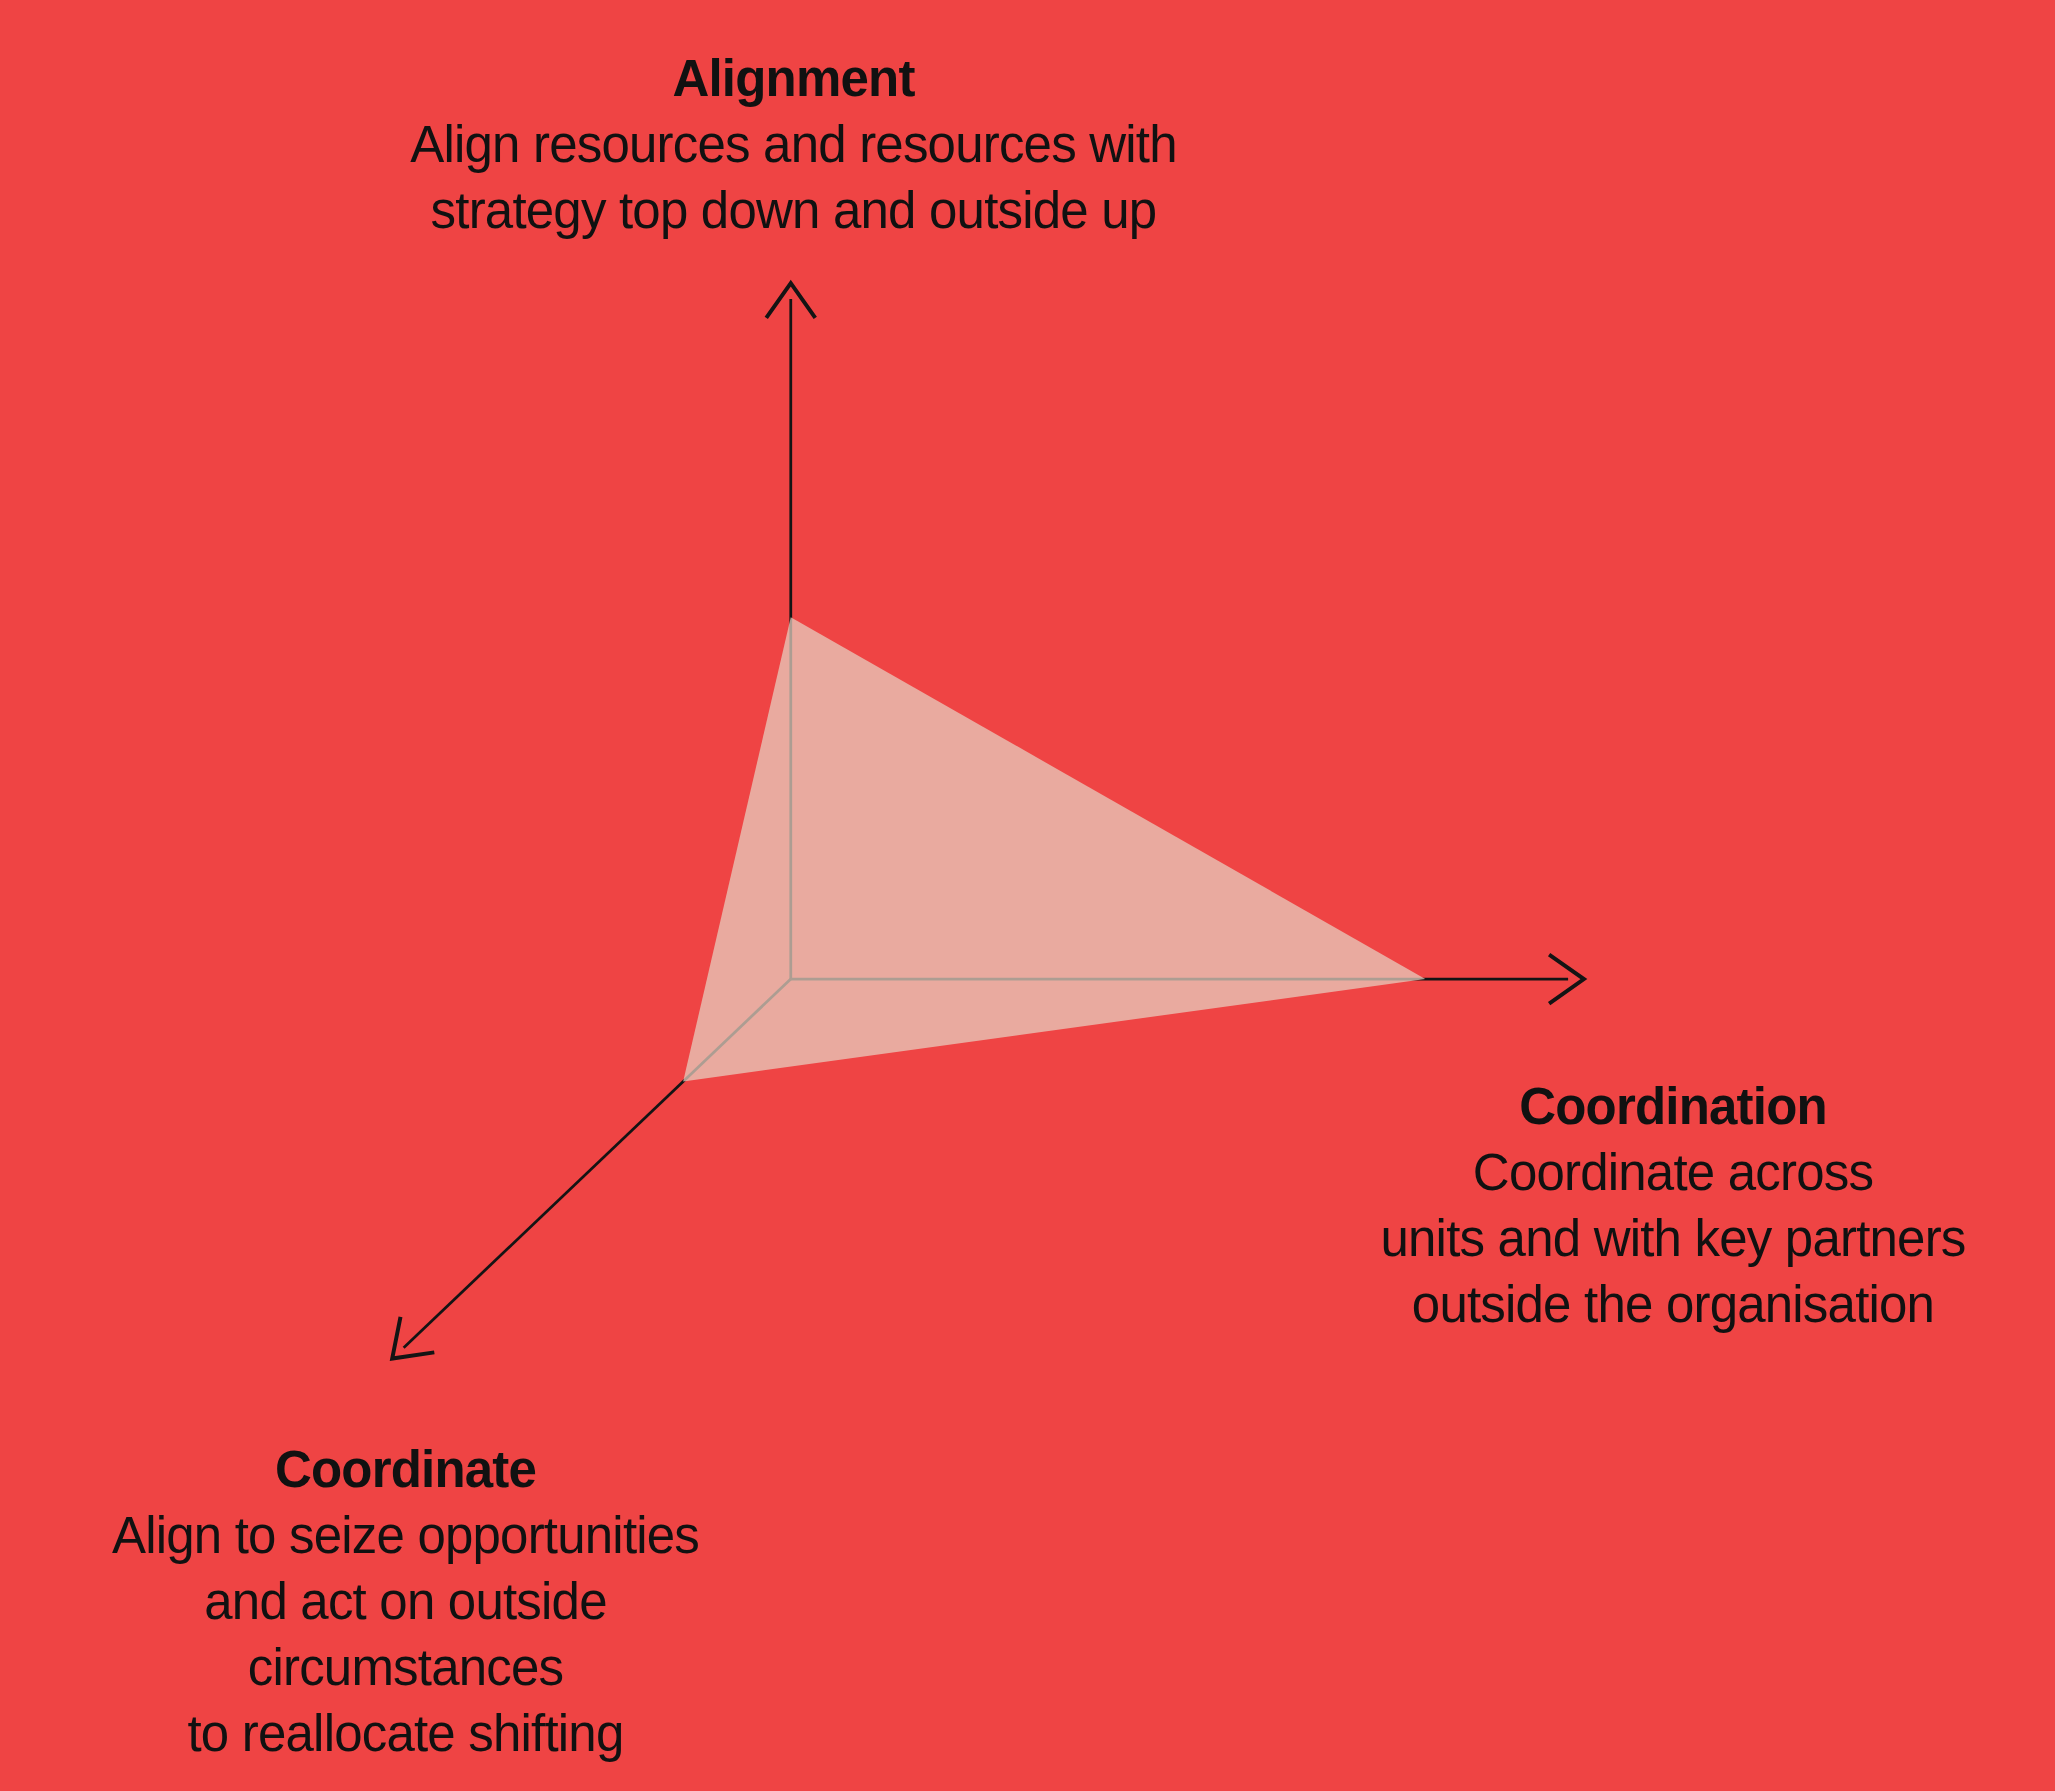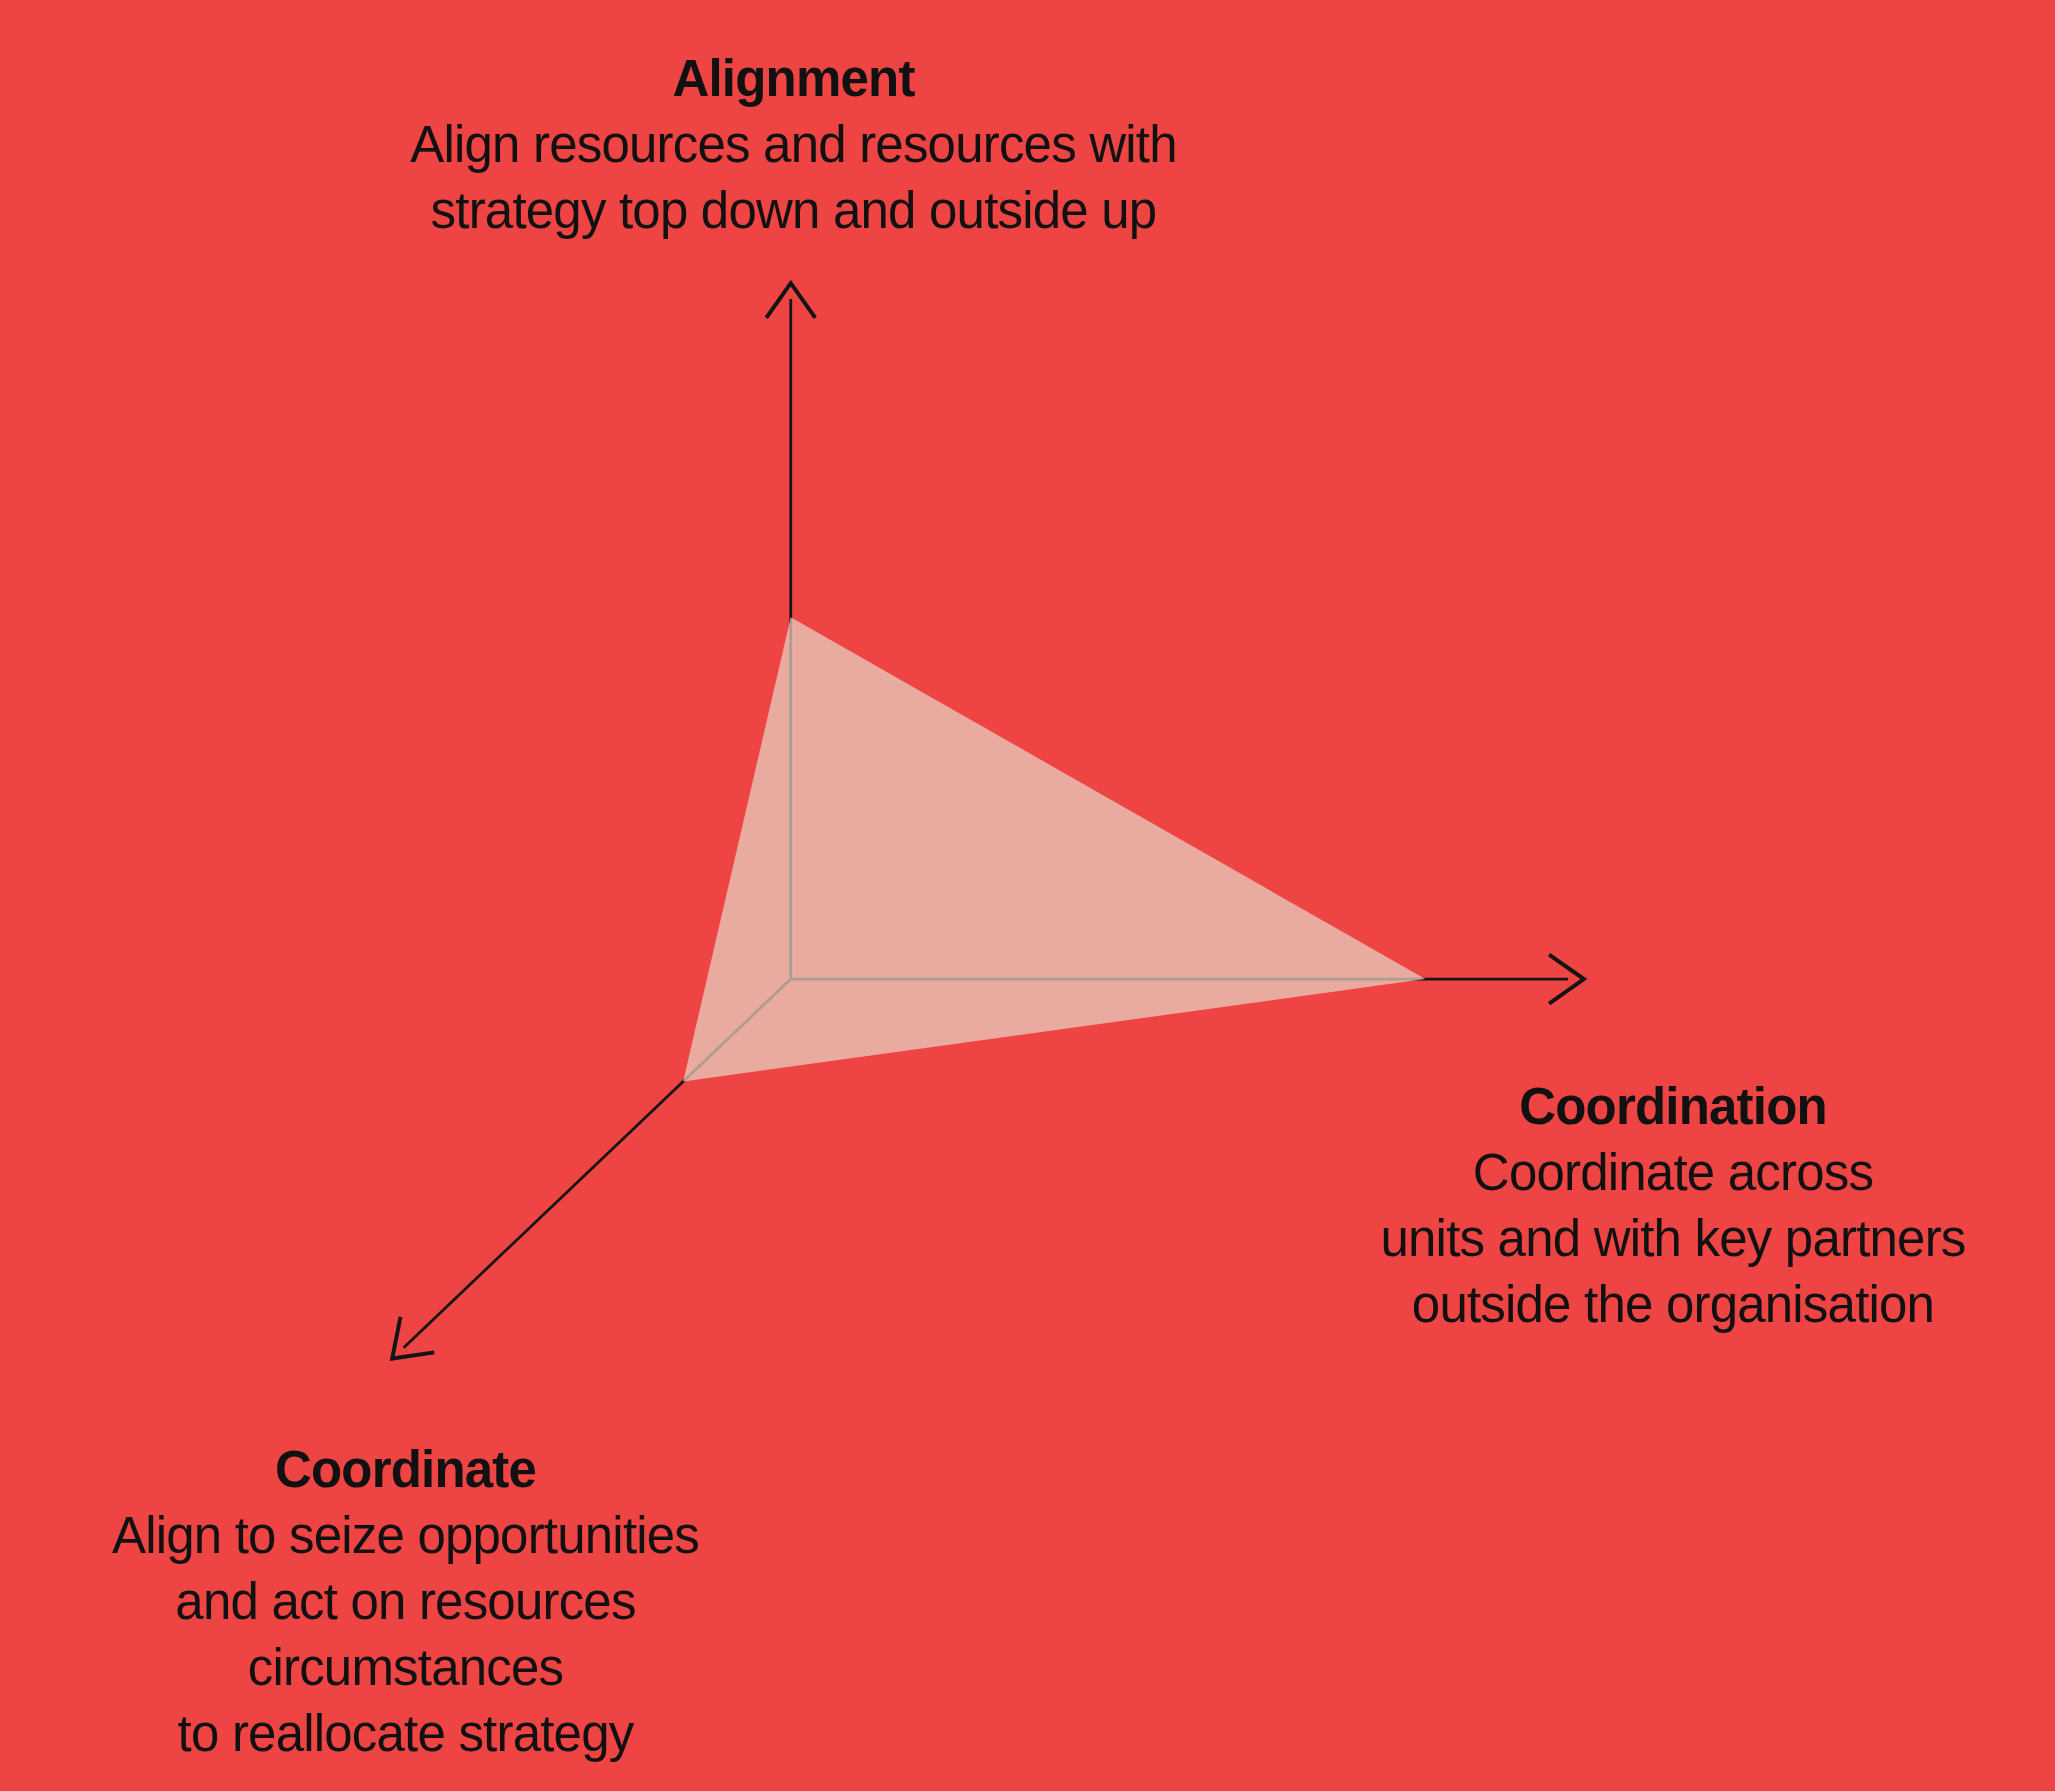--- a/index.html
+++ b/index.html
@@ -72,19 +72,19 @@
   <div class="axis-label label-coordination">
     <div class="label-title">Coordination</div>
     <div class="label-line">Coordinate across</div>
     <div class="label-line">units and with key partners</div>
     <div class="label-line">outside the organisation</div>
   </div>
 
   <div class="axis-label label-adaptation">
     <div class="label-title">Coordinate</div>
     <div class="label-line">Align to seize opportunities</div>
-    <div class="label-line">and act on resources</div>
+    <div class="label-line">and act on outside</div>
     <div class="label-line">circumstances</div>
-    <div class="label-line">to reallocate strategy</div>
+    <div class="label-line">to reallocate shifting</div>
   </div>
 
 </div>
 
 
 </body></html>

